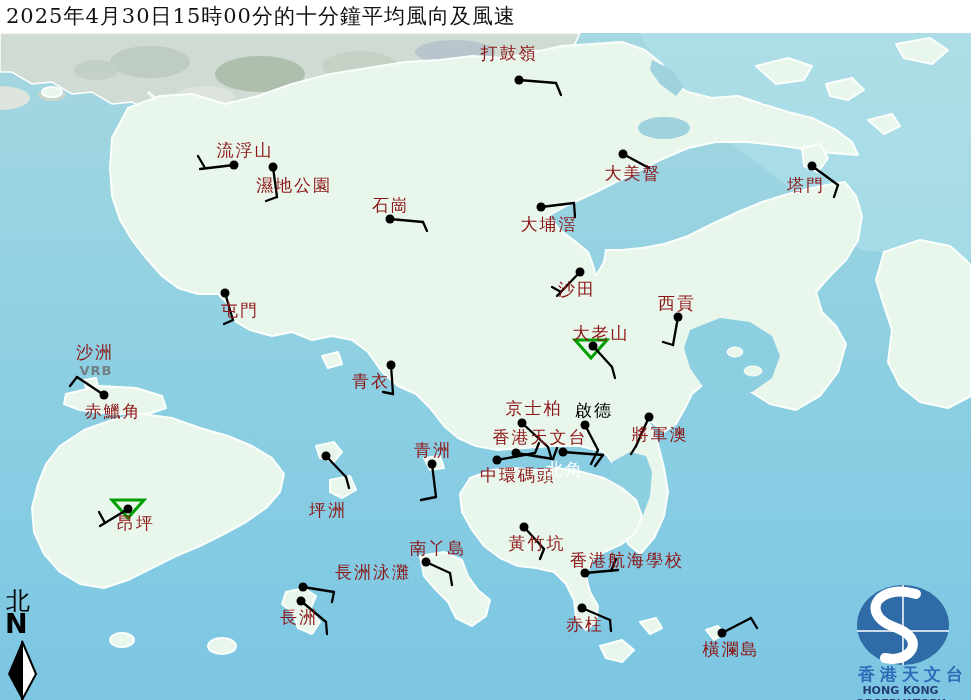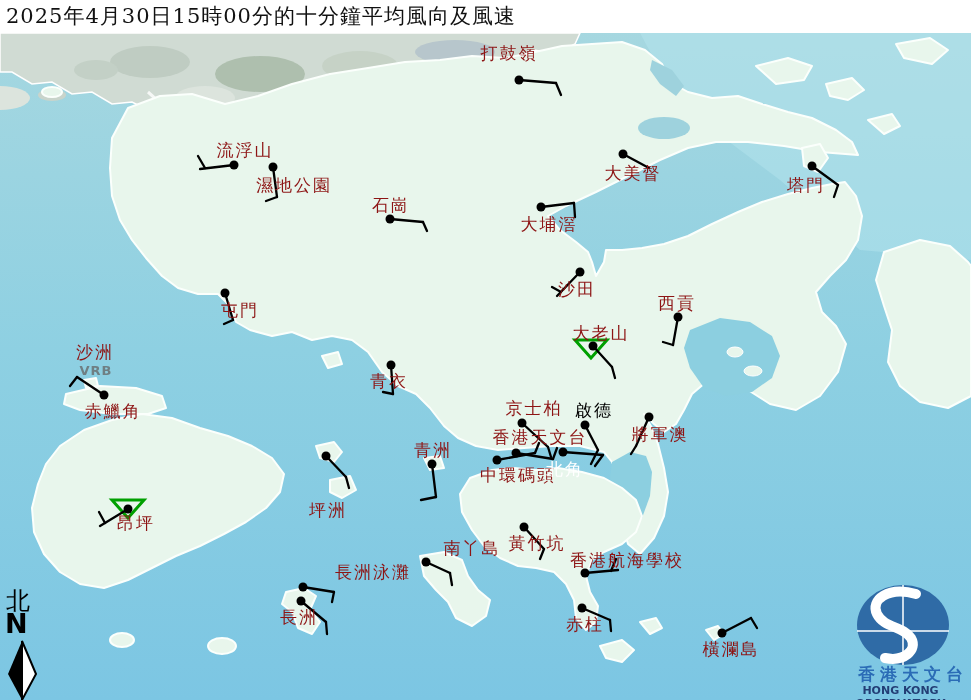--- a/index.html
+++ b/index.html
@@ -213,33 +213,33 @@
       <span class="stn-label" style="left: 633px; top: 173px; color: rgb(141, 20, 20);">大美督</span>
       <span class="stn-label" style="left: 806px; top: 185px; color: rgb(141, 20, 20);">塔門</span>
       <span class="stn-label" style="left: 549px; top: 224px; color: rgb(141, 20, 20);">大埔滘</span>
       <span class="stn-label" style="left: 577px; top: 289px; color: rgb(141, 20, 20);">沙田</span>
       <span class="stn-label" style="left: 677px; top: 303px; color: rgb(141, 20, 20);">西貢</span>
       <span class="stn-label" style="left: 601px; top: 333px; color: rgb(141, 20, 20);">大老山</span>
       <span class="stn-label" style="left: 228px; top: 310px; color: rgb(141, 20, 20); margin-left: 12px;">屯門</span>
       <span class="stn-label" style="left: 95px; top: 352px; color: rgb(141, 20, 20);">沙洲</span>
       <span class="stn-sub" style="left: 96px; top: 370px; color: rgb(111, 127, 131);">VRB</span>
       <span class="stn-label" style="left: 113px; top: 411px; color: rgb(141, 20, 20);">赤鱲角</span>
-      <span class="stn-label" style="left: 389px; top: 381px; color: rgb(141, 20, 20);">青衣</span>
+      <span class="stn-label" style="left: 371px; top: 381px; color: rgb(141, 20, 20);">青衣</span>
       <span class="stn-label" style="left: 328px; top: 470px; color: rgb(141, 20, 20); margin-top: 40px;">坪洲</span>
       <span class="stn-label" style="left: 136px; top: 523px; color: rgb(141, 20, 20);">昂坪</span>
       <span class="stn-label" style="left: 433px; top: 450px; color: rgb(141, 20, 20);">青洲</span>
       <span class="stn-label" style="left: 534px; top: 408px; color: rgb(141, 20, 20);">京士柏</span>
       <span class="stn-label" style="left: 594px; top: 410px; color: #000000;">啟德</span>
       <span class="stn-label" style="left: 540px; top: 437px; color: rgb(141, 20, 20);">香港天文台</span>
       <span class="stn-label" style="left: 660px; top: 434px; color: rgb(141, 20, 20);">將軍澳</span>
       <span class="stn-label" style="left: 518px; top: 475px; color: rgb(141, 20, 20);">中環碼頭</span>
       <span class="stn-label" style="left: 565px; top: 469px; color: #ffffff;">北角</span>
       <span class="stn-label" style="left: 537px; top: 543px; color: rgb(141, 20, 20);">黃竹坑</span>
       <span class="stn-label" style="left: 627px; top: 560px; color: rgb(141, 20, 20);">香港航海學校</span>
-      <span class="stn-label" style="left: 438px; top: 548px; color: rgb(141, 20, 20); margin-left: 34px;">南丫島</span>
+      <span class="stn-label" style="left: 438px; top: 548px; color: rgb(141, 20, 20);">南丫島</span>
       <span class="stn-label" style="left: 325px; top: 572px; color: rgb(141, 20, 20); margin-left: 48px;">長洲泳灘</span>
       <span class="stn-label" style="left: 299px; top: 617px; color: rgb(141, 20, 20);">長洲</span>
       <span class="stn-label" style="left: 585px; top: 624px; color: rgb(141, 20, 20);">赤柱</span>
       <span class="stn-label" style="left: 731px; top: 649px; color: rgb(141, 20, 20);">橫瀾島</span>
     </div>
 
   <div class="titlebar" style="background: rgb(255, 255, 255);">
     <span style="color: rgb(17, 17, 17);">2025年4月30日15時00分的十分鐘平均風向及風速</span>
   </div>
 

